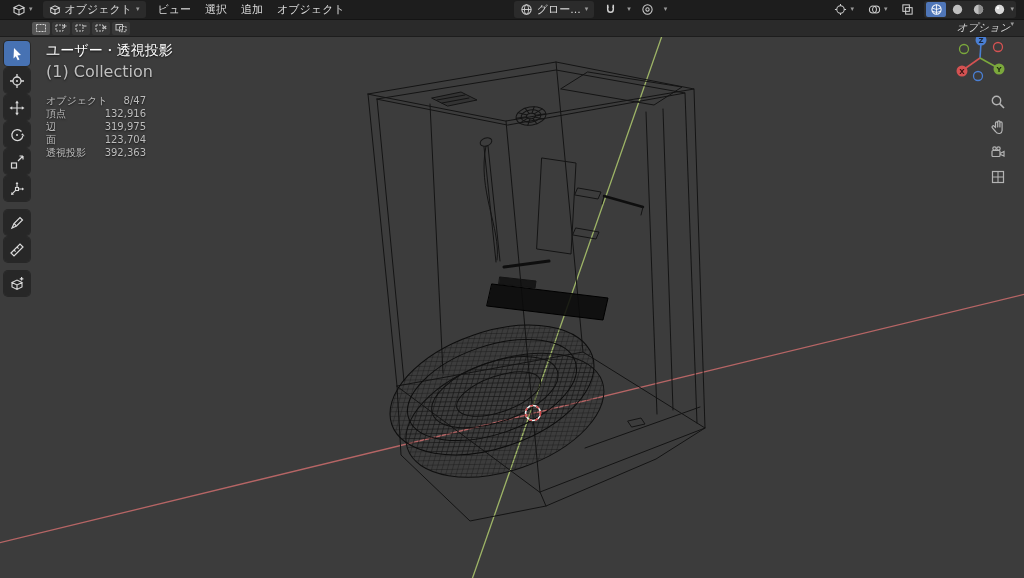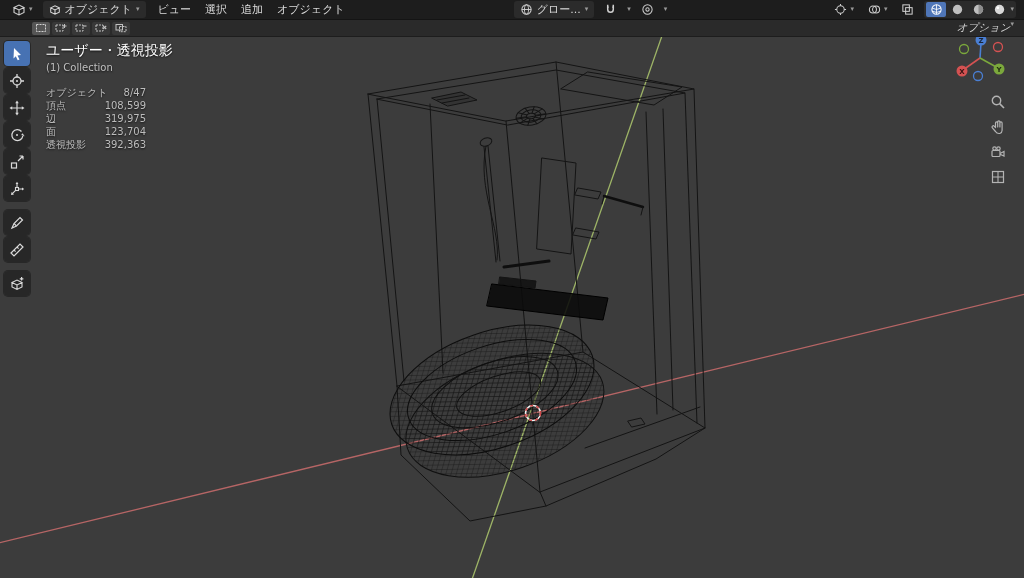--- a/index.html
+++ b/index.html
@@ -29,21 +29,21 @@
   .scene{position:absolute;left:0;top:0;z-index:1;}
   
   .tools{position:absolute;left:4px;top:41px;display:flex;flex-direction:column;gap:2px;z-index:20;}
   .tool{width:26px;height:25px;border-radius:4px;background:rgba(36,36,36,.88);
     display:flex;align-items:center;justify-content:center;box-shadow:0 0 0 1px rgba(0,0,0,.35);}
   .tool.active{background:#4772b3;}
   .tool.gap{margin-top:7px;}
   
   .overlay-info{position:absolute;left:46px;top:42px;z-index:10;text-shadow:0 1px 2px rgba(0,0,0,.7);}
   .view-label{font-size:14px;color:#ffffff;}
-  .collection-label{font-size:10px;color:#c0c0c0;margin-top:2px;}
+  .collection-label{font-size:16px;color:#c0c0c0;margin-top:2px;}
   .stats{margin-top:13px;font-size:10px;color:#bdbdbd;line-height:13px;}
   .stat-row{display:flex;justify-content:space-between;width:100px;}
   
   .nav-gizmo{position:absolute;right:12px;top:26px;z-index:20;}
   .side-icons{position:absolute;right:18px;top:94px;display:flex;flex-direction:column;gap:9px;z-index:20;align-items:center;}
   .side-icons svg{opacity:.85}
 </style>
 </head>
 <body>
 
@@ -335,21 +335,21 @@
 <div class="overlay-info">
   <div class="view-label">ユーザー・透視投影</div>
   <div class="collection-label">(1) Collection</div>
   <div class="stats">
     <div class="stat-row">
       <span>オブジェクト</span>
       <span>8/47</span>
     </div>
     <div class="stat-row">
       <span>頂点</span>
-      <span>108,599</span>
+      <span>132,916</span>
     </div>
     <div class="stat-row">
       <span>辺</span>
       <span>319,975</span>
     </div>
     <div class="stat-row">
       <span>面</span>
       <span>123,704</span>
     </div>
     <div class="stat-row">

